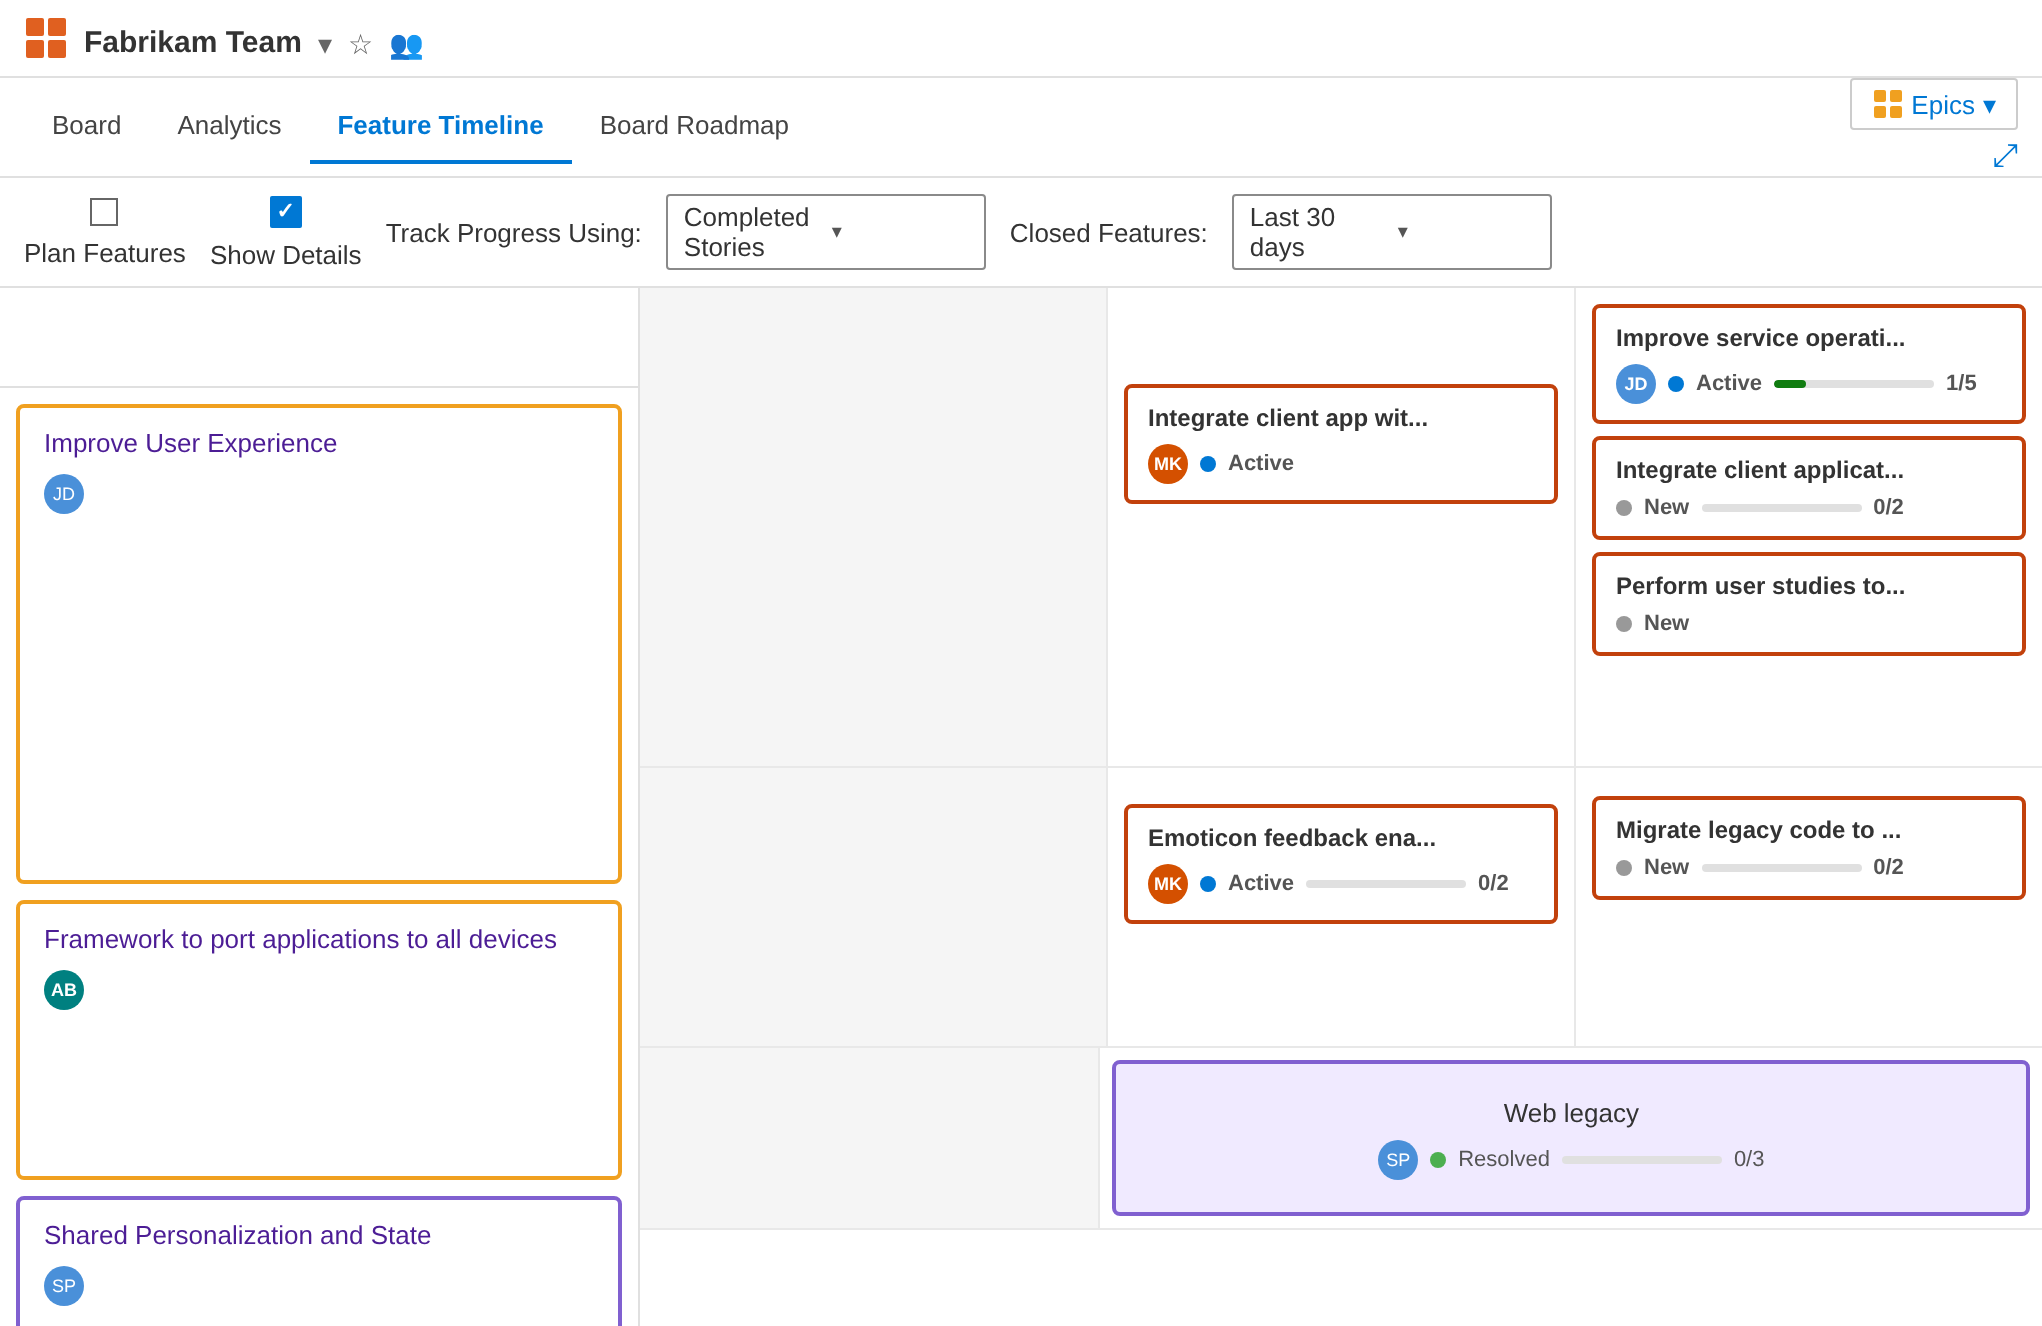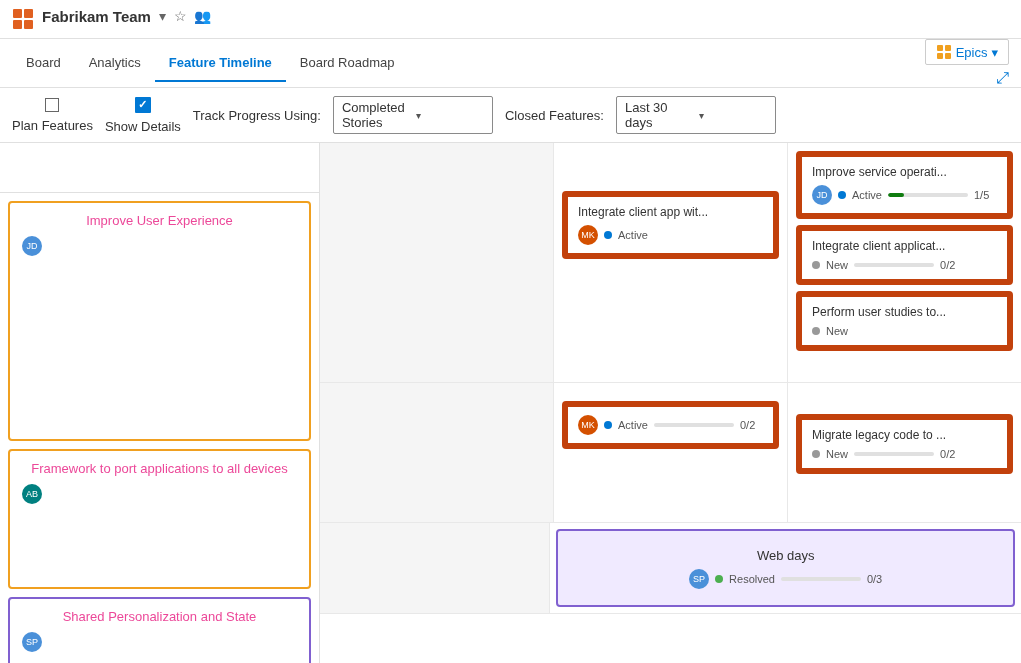--- a/index.html
+++ b/index.html
@@ -1,19 +1,19 @@
 <!DOCTYPE html>
 <html><head>
   <meta charset="utf-8">
   <style>
     * { box-sizing: border-box; margin: 0; padding: 0; }
     body { font-family: 'Segoe UI', Arial, sans-serif; font-size: 13px; color: #333; background: #fff; width: 1021px; height: 663px; overflow: hidden; }
 
     
-    .top-bar { display: flex; align-items: flex-start; padding: 8px 12px; border-bottom: 1px solid #e0e0e0; }
+    .top-bar { display: flex; align-items: flex-end; padding: 8px 12px; border-bottom: 1px solid #e0e0e0; }
     .app-icon { width: 22px; height: 22px; margin-right: 8px; }
     .app-icon svg { width: 22px; height: 22px; }
     .team-name { font-size: 15px; font-weight: 600; color: #333; margin-right: 4px; cursor: pointer; }
     .top-bar-icons { display: flex; gap: 8px; margin-left: 4px; color: #666; }
     .top-bar-icons span { cursor: pointer; font-size: 14px; }
 
     
     .nav-tabs { display: flex; align-items: center; padding: 0 12px; border-bottom: 1px solid #e0e0e0; }
     .nav-tab { padding: 10px 14px; font-size: 13px; color: #444; cursor: pointer; border-bottom: 2px solid transparent; }
     .nav-tab.active { color: #0078d4; border-bottom: 2px solid #0078d4; font-weight: 600; }
@@ -31,37 +31,37 @@
     .toolbar-select span { font-size: 13px; color: #333; flex: 1; }
     .toolbar-select .chevron { font-size: 10px; color: #555; }
     .track-label { font-size: 13px; color: #333; }
 
     
     .main-content { display: flex; height: calc(663px - 120px); overflow: hidden; }
 
     
     .epics-panel { width: 320px; min-width: 320px; border-right: 1px solid #e0e0e0; overflow-y: auto; }
     .epic-row { border: 2px solid #f0a020; border-radius: 4px; margin: 8px; padding: 10px 12px; min-height: 90px; position: relative; }
-    .epic-title { font-size: 13px; color: #ec4899; text-align: center; margin-bottom: 8px; }
+    .epic-title { font-size: 13px; color: #4c1d95; text-align: left; margin-bottom: 8px; }
 
     
     .timeline-area { flex: 1; overflow-x: auto; overflow-y: auto; position: relative; }
     .timeline-header { display: flex; border-bottom: 1px solid #e0e0e0; position: sticky; top: 0; background: #fff; z-index: 10; }
     .pi-header { flex: 1; padding: 6px 12px; border-right: 1px solid #e0e0e0; min-width: 220px; }
     .pi-header-top { display: flex; align-items: center; gap: 6px; margin-bottom: 2px; }
     .pi-label { font-size: 13px; font-weight: 600; color: #333; }
     .current-badge { background: #0078d4; color: #fff; font-size: 10px; padding: 1px 6px; border-radius: 2px; }
     .pi-dates { font-size: 11px; color: #666; }
     .timeline-epic-row { display: flex; border-bottom: 1px solid #e8e8e8; }
     .timeline-cell { flex: 1; min-width: 220px; min-height: 90px; border-right: 1px solid #e8e8e8; padding: 8px; background: #f5f5f5; }
     .timeline-cell:last-child { border-right: none; }
     .timeline-cell.white-bg { background: #fff; }
 
     
-    .feature-card { background: #fff; border: 6px solid #c2410c; border-radius: 4px; padding: 8px 10px; margin-bottom: 6px; cursor: pointer; }
+    .feature-card { background: #fff; border: 2px solid #c2410c; border-radius: 4px; padding: 8px 10px; margin-bottom: 6px; cursor: pointer; font-weight: bold; }
     .feature-card-title { font-size: 12px; color: #333; margin-bottom: 6px; white-space: nowrap; overflow: hidden; text-overflow: ellipsis; }
     .feature-card-meta { display: flex; align-items: center; gap: 6px; }
     .status-dot { width: 8px; height: 8px; border-radius: 50%; }
     .status-dot.active { background: #0078d4; }
     .status-dot.new { background: #999; }
     .status-dot.resolved { background: #4caf50; }
     .status-label { font-size: 11px; color: #555; }
     .progress-bar-container { flex: 1; height: 4px; background: #e0e0e0; border-radius: 2px; overflow: hidden; max-width: 80px; }
     .progress-bar-fill { height: 100%; border-radius: 2px; }
     .progress-bar-fill.green { background: #107c10; }
@@ -145,21 +145,21 @@
 
     <div style="height: 50px; border-bottom: 1px solid #e0e0e0;"></div>
 
     <div class="epic-row" style="border-color: #f0a020; height: 240px;">
       <div class="epic-title">Improve User Experience</div>
       <div class="avatar-sm" style="background: #4a90d9;">JD</div>
     </div>
 
     <div class="epic-row" style="border-color: #f0a020; height: 140px;">
       <div class="epic-title">Framework to port applications to all devices</div>
-      <div class="avatar-sm" style="background: #008080;">AB</div>
+      <div class="avatar-sm" style="background: #008080; font-weight: bold;">AB</div>
     </div>
 
     <div class="epic-row" style="border-color: #8060d0; height: 68px;">
       <div class="epic-title">Shared Personalization and State</div>
       <div class="avatar-sm" style="background: #4a90d9;">SP</div>
     </div>
   </div>
 
   <div class="timeline-area">
 
@@ -216,53 +216,54 @@
         </div>
       </div>
     </div>
 
     <div class="timeline-epic-row" style="min-height: 140px;">
 
       <div class="timeline-cell" style="background: #f5f5f5;"></div>
 
       <div class="timeline-cell white-bg" style="background: #fff;">
         <div class="feature-card" style="margin-top: 10px;">
+          <div class="feature-card-title">Emoticon feedback ena...</div>
           <div class="feature-card-meta">
             <div class="avatar-sm orange">MK</div>
             <div class="status-dot active"></div>
             <span class="status-label">Active</span>
             <div class="progress-bar-container">
               <div class="progress-bar-fill blue" style="width: 0%;"></div>
             </div>
             <span class="progress-count">0/2</span>
           </div>
         </div>
       </div>
 
       <div class="timeline-cell white-bg" style="background: #fff;">
-        <div class="feature-card" style="margin-top: 23px;">
+        <div class="feature-card" style="margin-top: 6px;">
           <div class="feature-card-title">Migrate legacy code to ...</div>
           <div class="feature-card-meta">
             <div class="status-dot new"></div>
             <span class="status-label">New</span>
             <div class="progress-bar-container">
               <div class="progress-bar-fill blue" style="width: 0%;"></div>
             </div>
             <span class="progress-count">0/2</span>
           </div>
         </div>
       </div>
     </div>
 
     <div class="timeline-epic-row" style="min-height: 68px; align-items: stretch;">
 
       <div class="timeline-cell" style="background: #f5f5f5;"></div>
 
       <div style="flex: 2; background: #f0eaff; border: 2px solid #8060d0; border-radius: 4px; margin: 6px; padding: 8px 14px; cursor: pointer; display: flex; flex-direction: column; justify-content: center;">
-        <div style="font-size: 13px; color: #333; text-align: center; margin-bottom: 6px;">Web days</div>
+        <div style="font-size: 13px; color: #333; text-align: center; margin-bottom: 6px;">Web legacy</div>
         <div class="feature-card-meta" style="justify-content: center;">
           <div class="avatar-sm teal" style="background: #4a90d9;">SP</div>
           <div class="status-dot resolved"></div>
           <span class="status-label">Resolved</span>
           <div class="progress-bar-container">
             <div class="progress-bar-fill green" style="width: 0%;"></div>
           </div>
           <span class="progress-count">0/3</span>
         </div>
       </div>

